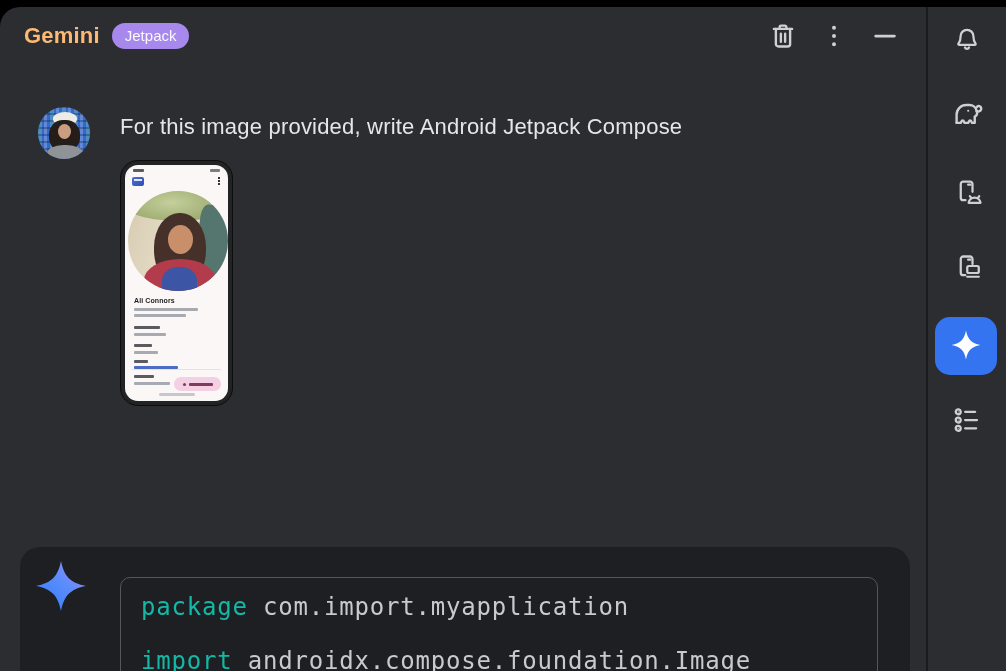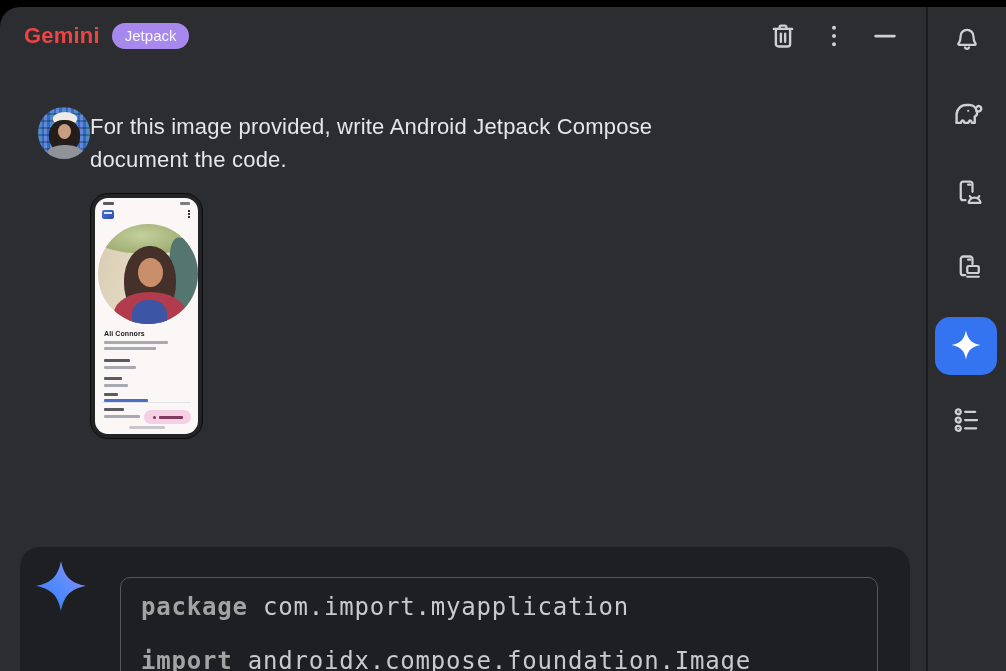--- a/index.html
+++ b/index.html
@@ -7,33 +7,33 @@
     width:1006px;height:671px;position:relative;overflow:hidden;
     background:#000;font-family:"Liberation Sans",sans-serif;
     -webkit-font-smoothing:antialiased;
   }
   
   .panel{
     position:absolute;left:0;top:7px;width:926px;height:664px;
     background:#2B2D30;border-radius:20px 0 0 0;
   }
   .header{display:flex;align-items:center;height:58px;padding:0 24px;}
-  .title{font-size:22px;font-weight:bold;color:#ef4444;letter-spacing:.2px;}
+  .title{font-size:22px;font-weight:bold;color:#fdba74;letter-spacing:.2px;}
   .badge{
     margin-left:12px;background:#A788EC;color:#FBF8FF;
     font-size:15px;padding:4px 13px;border-radius:14px;line-height:18px;
   }
   .header-actions{margin-left:auto;display:flex;align-items:center;gap:17px;}
   .icon-btn{width:34px;height:34px;display:flex;align-items:center;justify-content:center;
     background:transparent;border:none;cursor:pointer;border-radius:6px;padding:0;}
   .icon-btn svg{display:block;}
   .stroke-ic{stroke:#CED0D6;fill:none;stroke-width:1.9;stroke-linecap:round;stroke-linejoin:round;}
 
   
-  .message{position:absolute;left:38px;top:100px;display:flex;}
+  .message{position:absolute;left:38px;top:100px;display:flex;gap:30px;}
   .avatar{width:52px;height:52px;border-radius:50%;overflow:hidden;background:#3568cc;position:relative;flex:none;}
   .avatar::before{content:"";position:absolute;inset:0;
     background:
       repeating-linear-gradient(0deg, transparent 0 2px, rgba(10,20,40,.30) 2px 4px, transparent 4px 7px),
       repeating-linear-gradient(90deg, rgba(140,230,170,.30) 0 4px, transparent 4px 6px, rgba(255,255,255,.22) 6px 9px, transparent 9px 12px);}
   .avatar .cap{position:absolute;top:5px;left:15px;width:24px;height:13px;background:#ecebe5;border-radius:50% 50% 42% 42%;}
   .avatar .hair{position:absolute;top:13px;left:11px;width:31px;height:32px;background:#241d1a;border-radius:45%;}
   .avatar .face{position:absolute;top:17px;left:20px;width:13px;height:15px;background:#c99e80;border-radius:50%;}
   .avatar .jacket{position:absolute;bottom:-5px;left:9px;width:36px;height:19px;background:#8f9296;border-radius:45% 45% 0 0;}
   .msg-body{margin-top:3px;}
@@ -74,21 +74,21 @@
 
   
   .response{position:absolute;left:20px;top:540px;width:890px;height:131px;background:#1E1F22;border-radius:20px 20px 0 0;}
   .resp-star{position:absolute;left:15px;top:13px;width:52px;height:52px;}
   .code-block{
     position:absolute;left:100px;top:30px;width:758px;height:150px;box-sizing:border-box;
     border:1.5px solid #54565B;border-radius:10px;padding:16px 20px;
   }
   .code-line{font-family:"DejaVu Sans Mono",monospace;font-size:24px;line-height:27px;letter-spacing:.8px;
     color:#C8CACC;white-space:pre;}
-  .code-line .kw{color:#a3a3a3;font-weight:bold;}
+  .code-line .kw{color:#14b8a6;}
   .code-gap{height:27px;}
 
   
   .sidebar{position:absolute;left:926px;top:7px;width:78px;height:664px;background:#2B2D30;border-left:2px solid #1A1B1E;}
   .side-item{position:absolute;left:24px;width:30px;height:30px;display:flex;align-items:center;justify-content:center;
     background:transparent;border:none;padding:0;cursor:pointer;}
   .side-item svg{display:block;}
   .gemini-active{position:absolute;left:7px;top:310px;width:62px;height:58px;border-radius:15px;background:#3574F0;
     display:flex;align-items:center;justify-content:center;border:none;cursor:pointer;}
 </style>
@@ -136,21 +136,20 @@
 
   <div class="message">
     <div class="avatar">
       <div class="cap"></div>
         <div class="hair"></div>
         <div class="face"></div>
         <div class="jacket"></div>
     </div>
     <div class="msg-body">
       <div class="msg-line">For this image provided, write Android Jetpack Compose</div>
-      <div class="msg-line">document the code.</div>
 
       <div class="phone">
         <div class="screen">
           <div class="sbar"></div>
             <div class="sdots"></div>
           <div class="appbar-ic"></div>
           <div class="appbar-kebab"></div>
           <div class="photo">
             <div class="foliage"></div>
               <div class="teal"></div>

